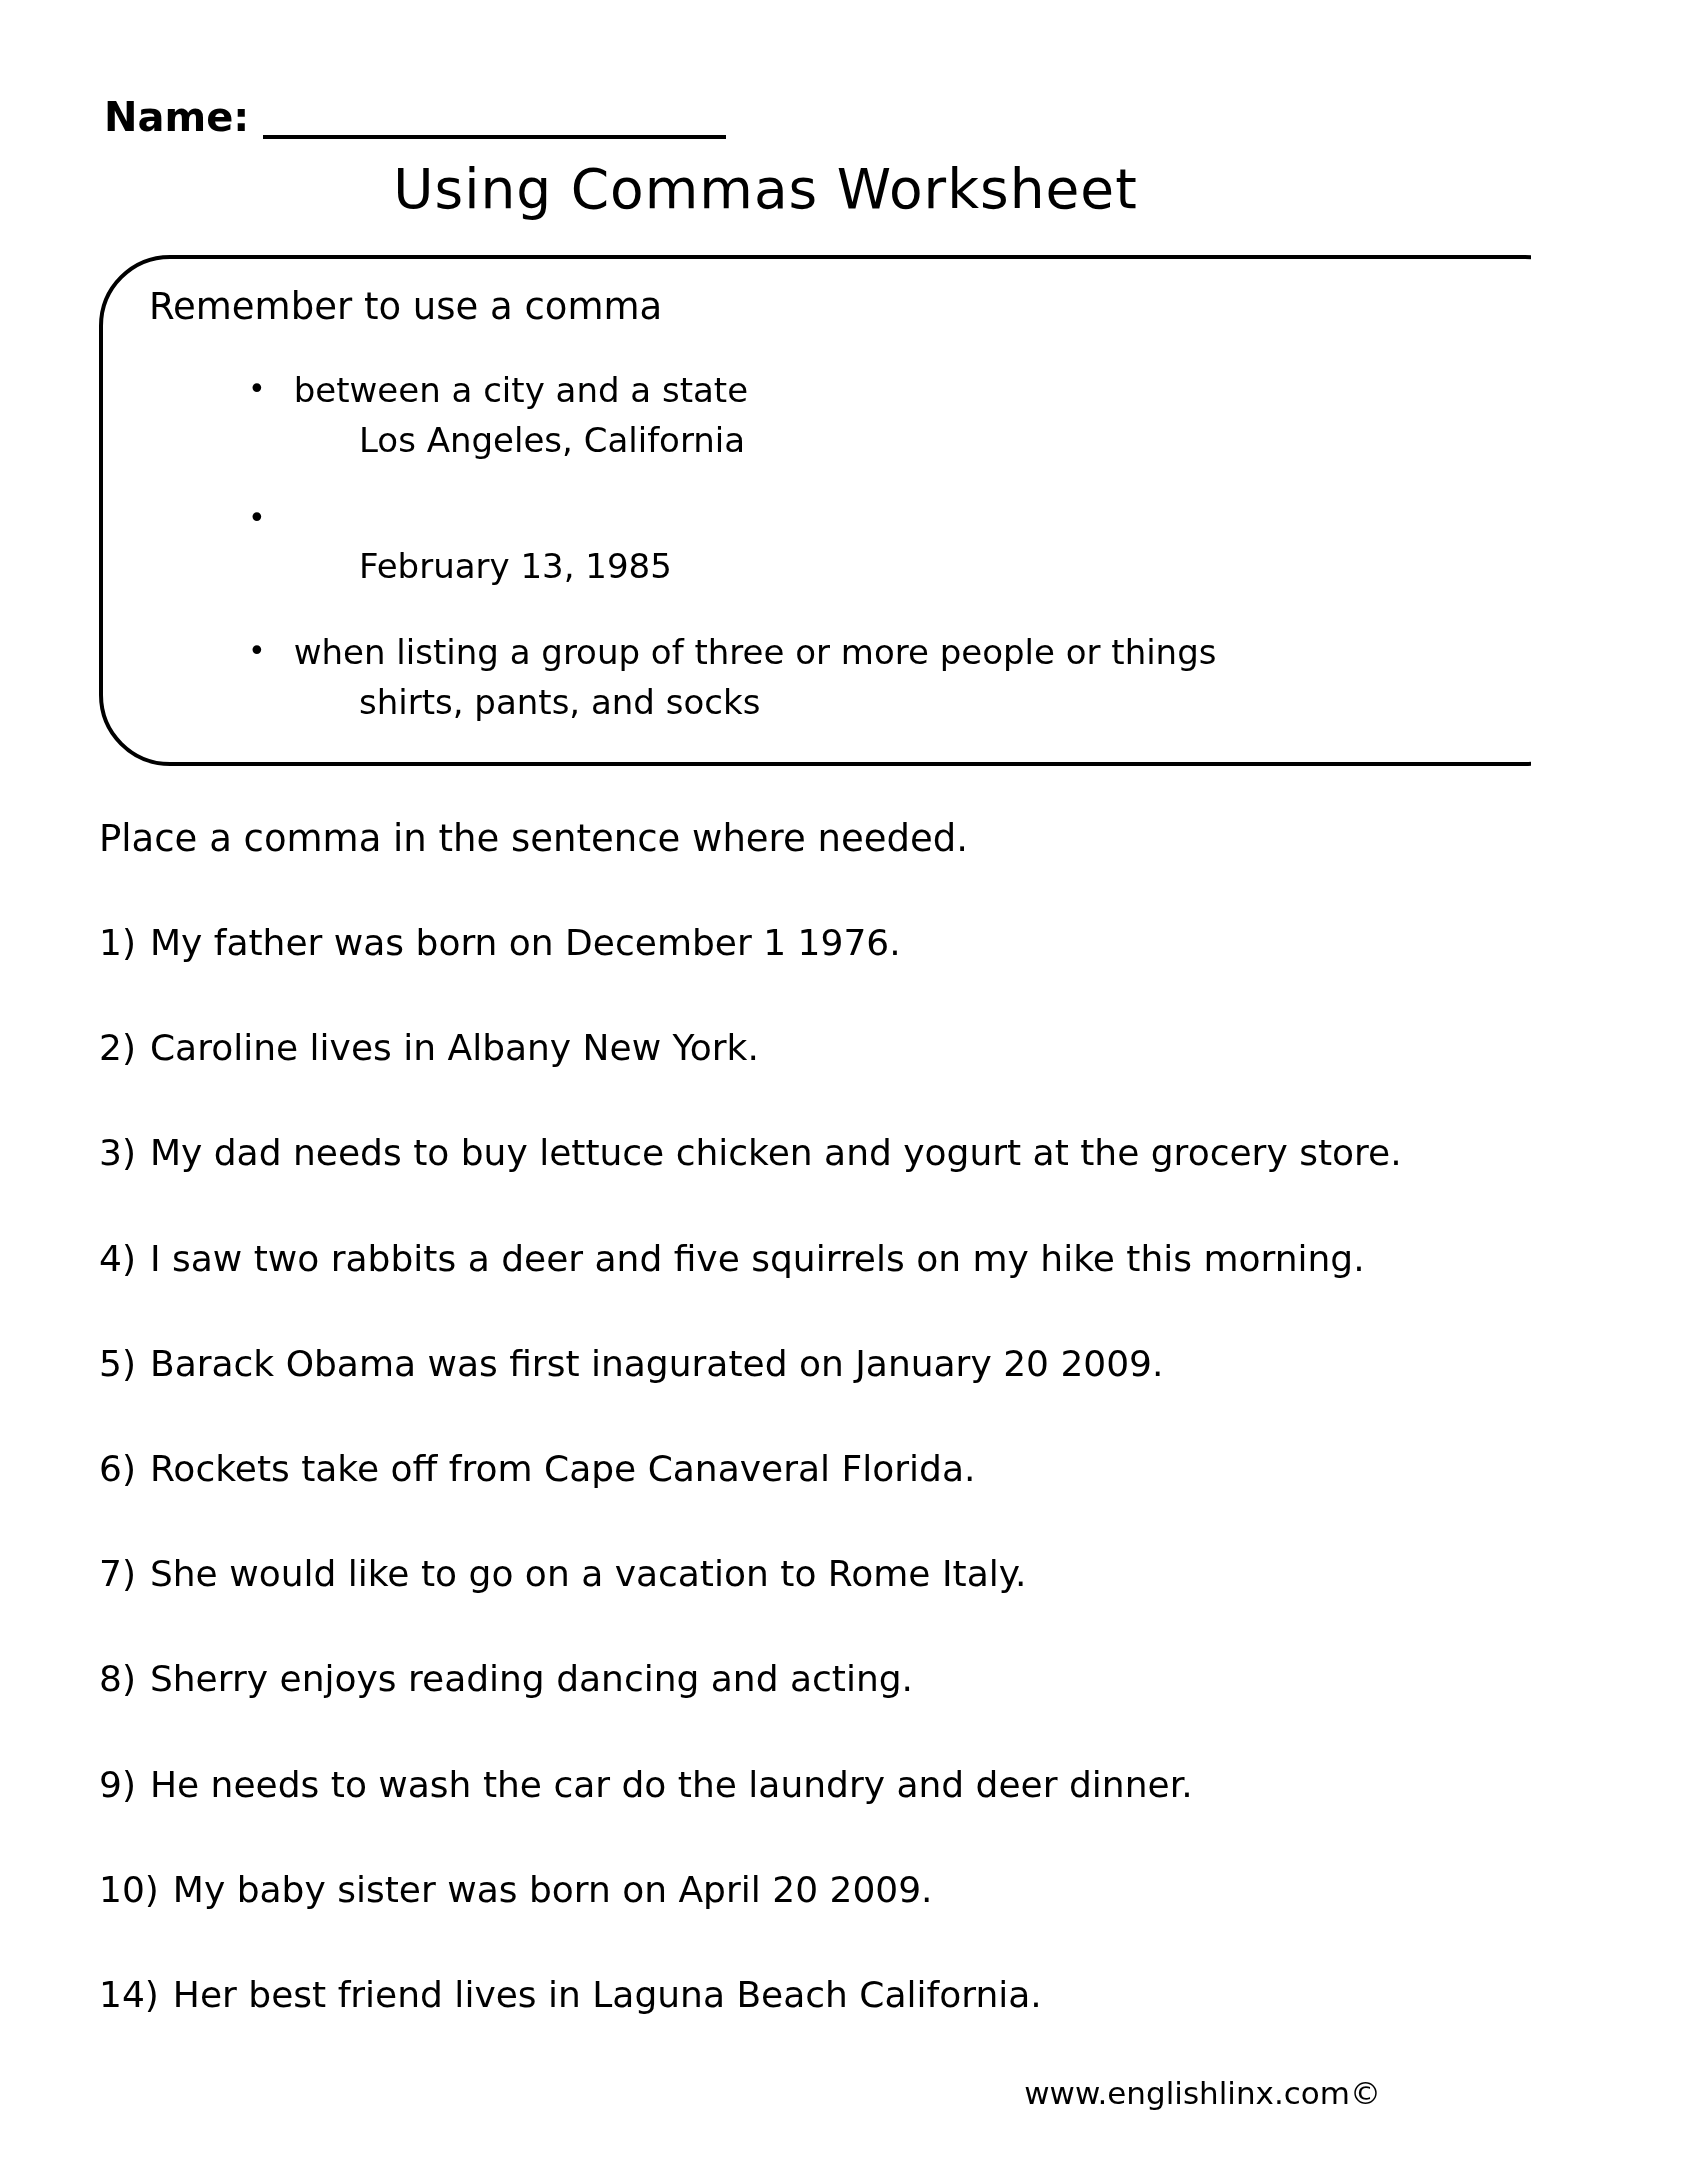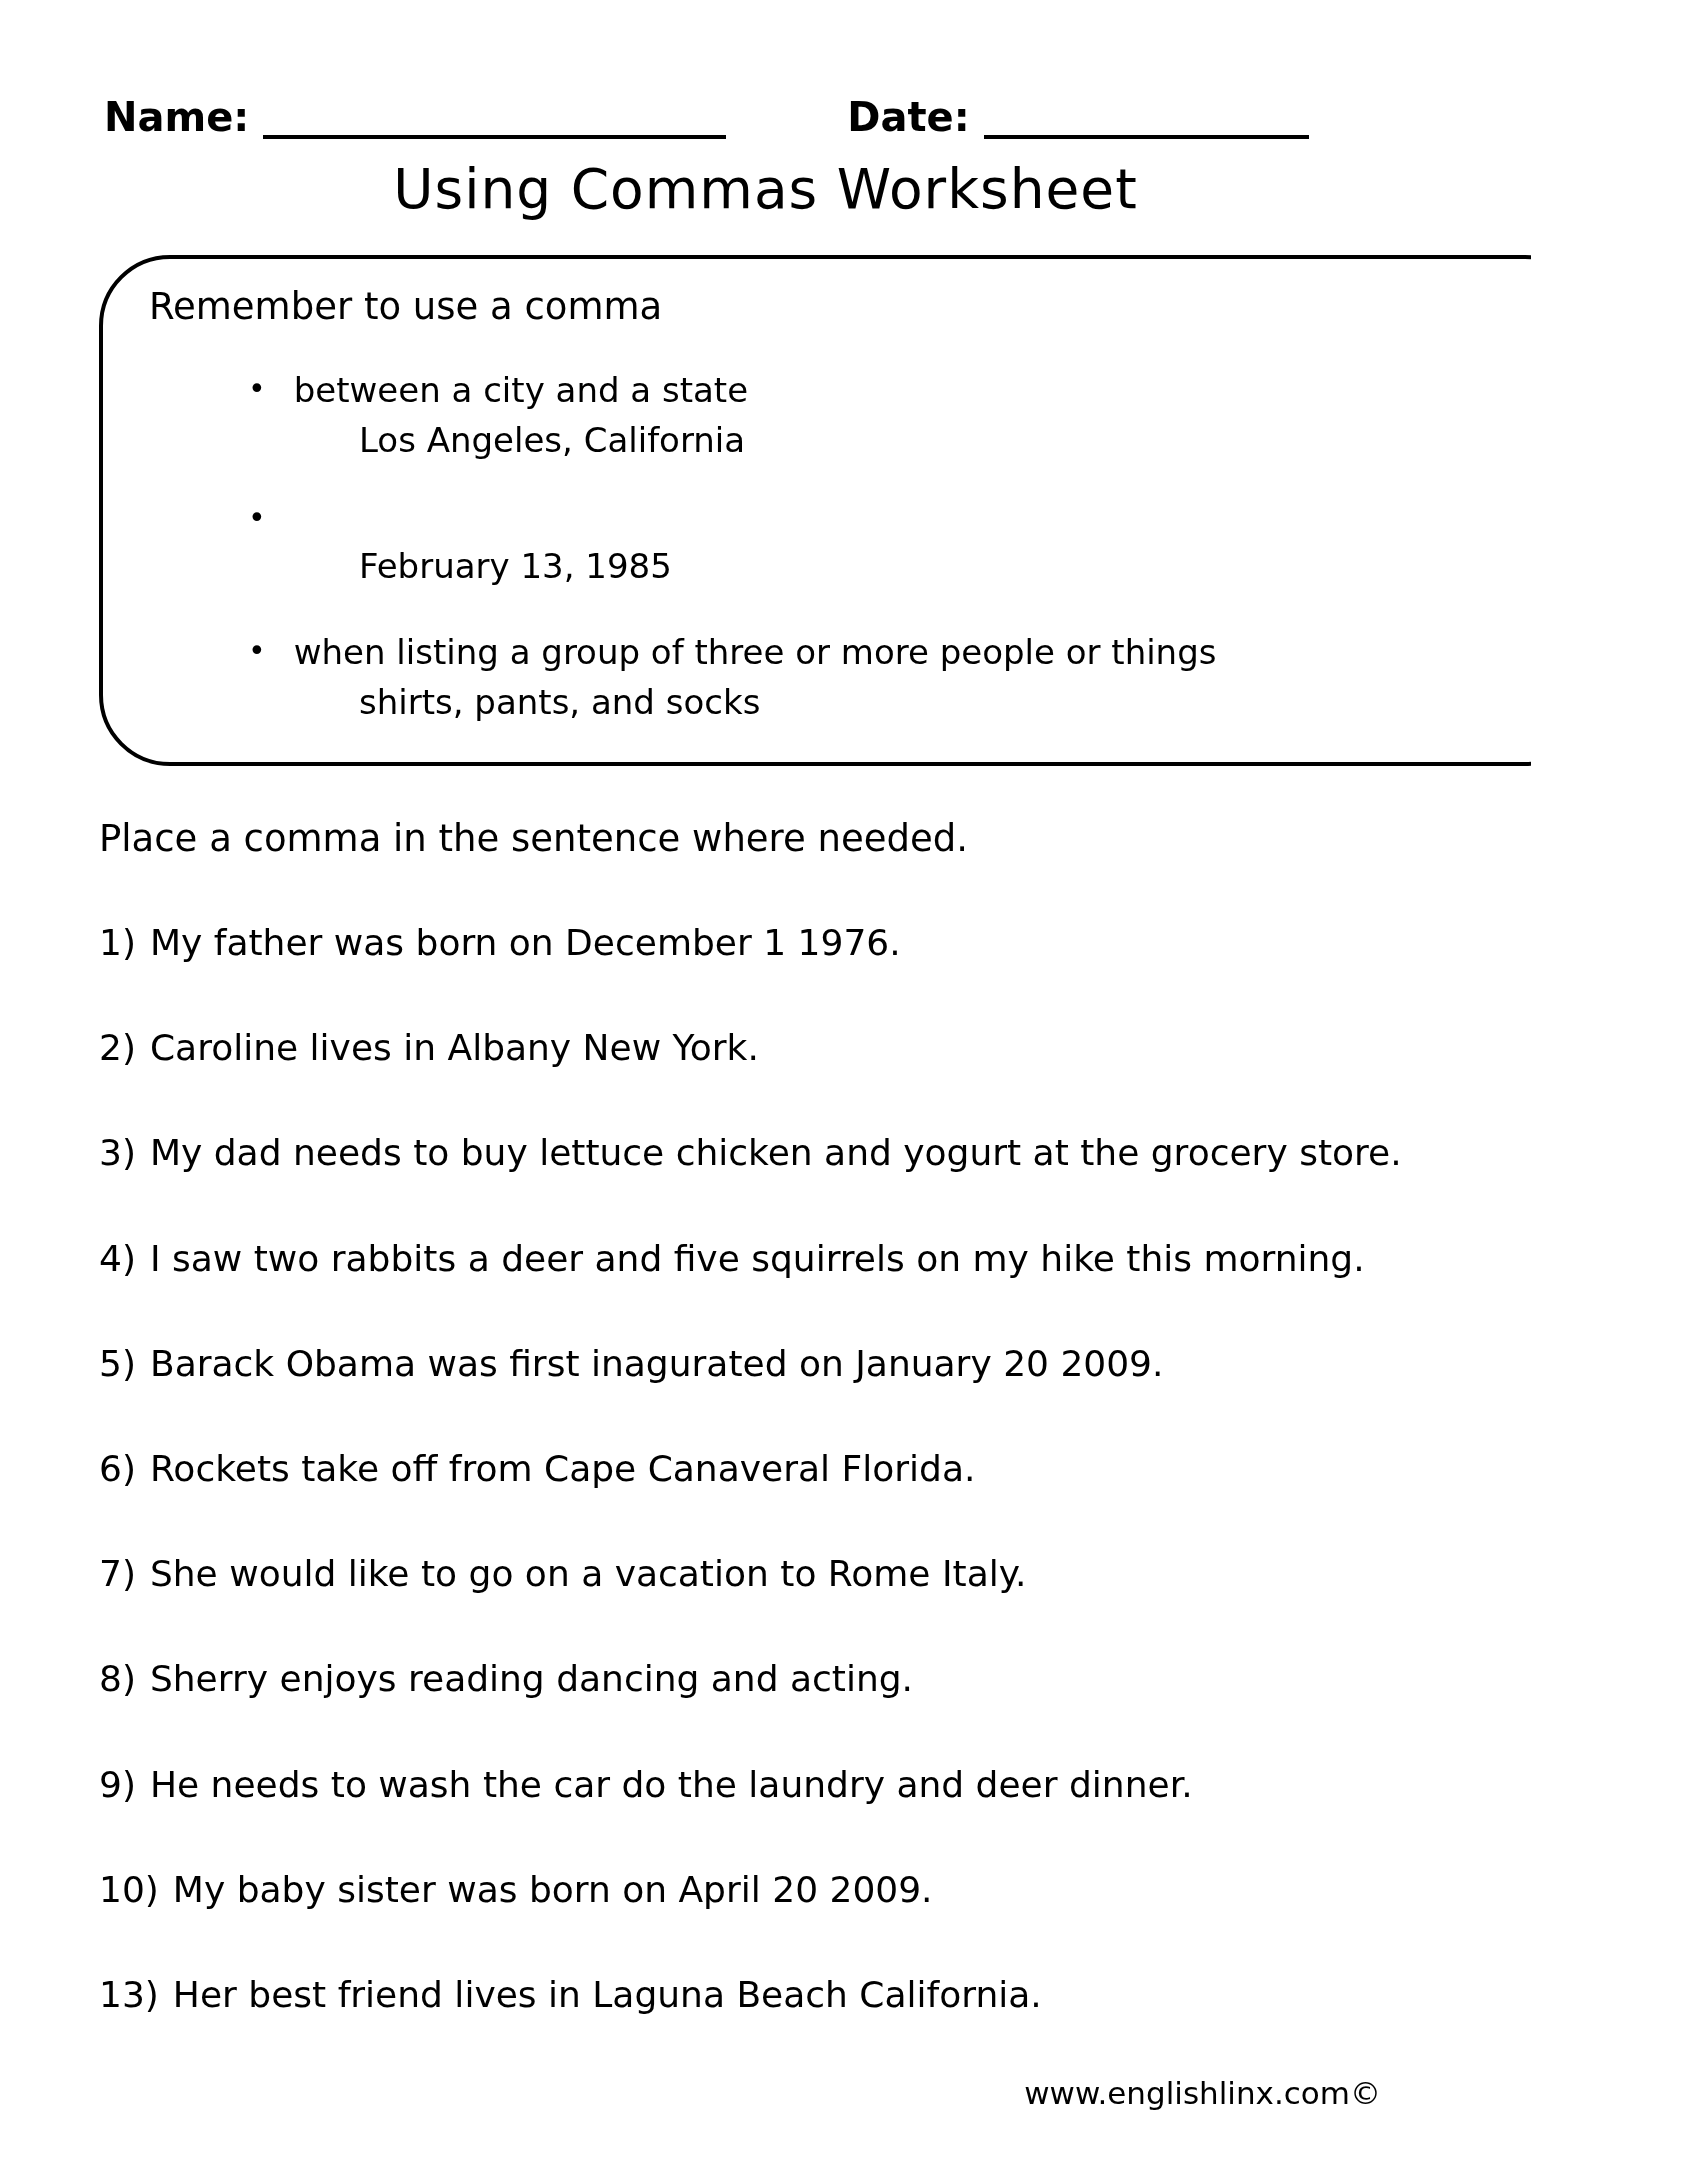--- a/index.html
+++ b/index.html
@@ -127,24 +127,20 @@
 </style>
 </head>
 <body>
 
 <div class="page">
 
   <div class="header-row">
     <div class="field">
       <span class="field-label">Name:</span>
       <span class="blank-line name-blank"></span>
-    </div>
-    <div class="field date-field">
-      <span class="field-label">Date:</span>
-      <span class="blank-line date-blank"></span>
     </div>
   </div>
 
   <h1 class="page-title">Using Commas Worksheet</h1>
 
   <div class="rules-box">
     <div class="rules-heading">Remember to use a comma</div>
     <ul class="rules-list">
       <li class="rule-item">
         <div class="rule-line">
@@ -206,21 +202,21 @@
     </div>
     <div class="sentence-row">
       <span class="sentence-number">9)</span>
       <span class="sentence-text">He needs to wash the car do the laundry and deer dinner.</span>
     </div>
     <div class="sentence-row">
       <span class="sentence-number">10)</span>
       <span class="sentence-text">My baby sister was born on April 20 2009.</span>
     </div>
     <div class="sentence-row">
-      <span class="sentence-number">13)</span>
+      <span class="sentence-number">14)</span>
       <span class="sentence-text">Her best friend lives in Laguna Beach California.</span>
     </div>
   </div>
 
   <div class="footer-credit">www.englishlinx.com©</div>
 
 </div>
 
 
 </body></html>

